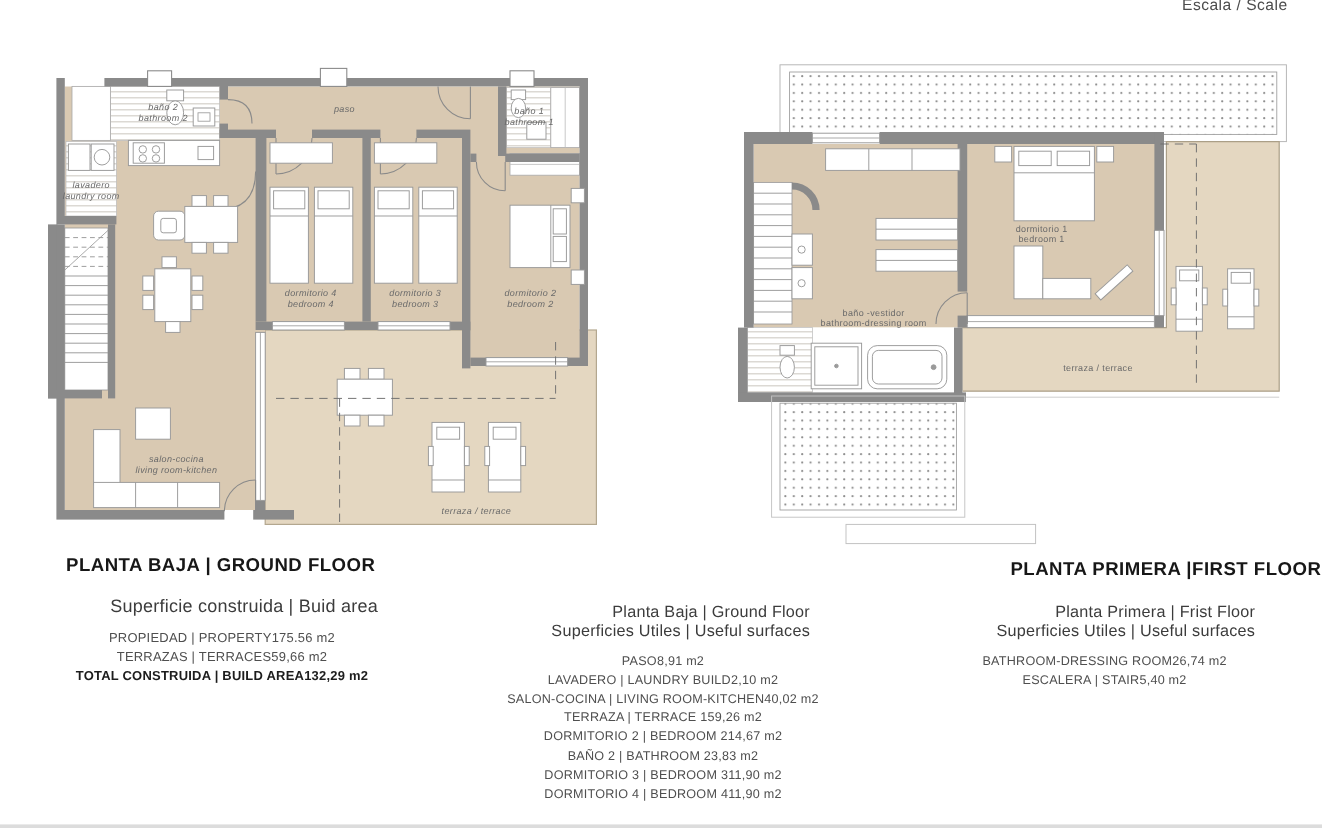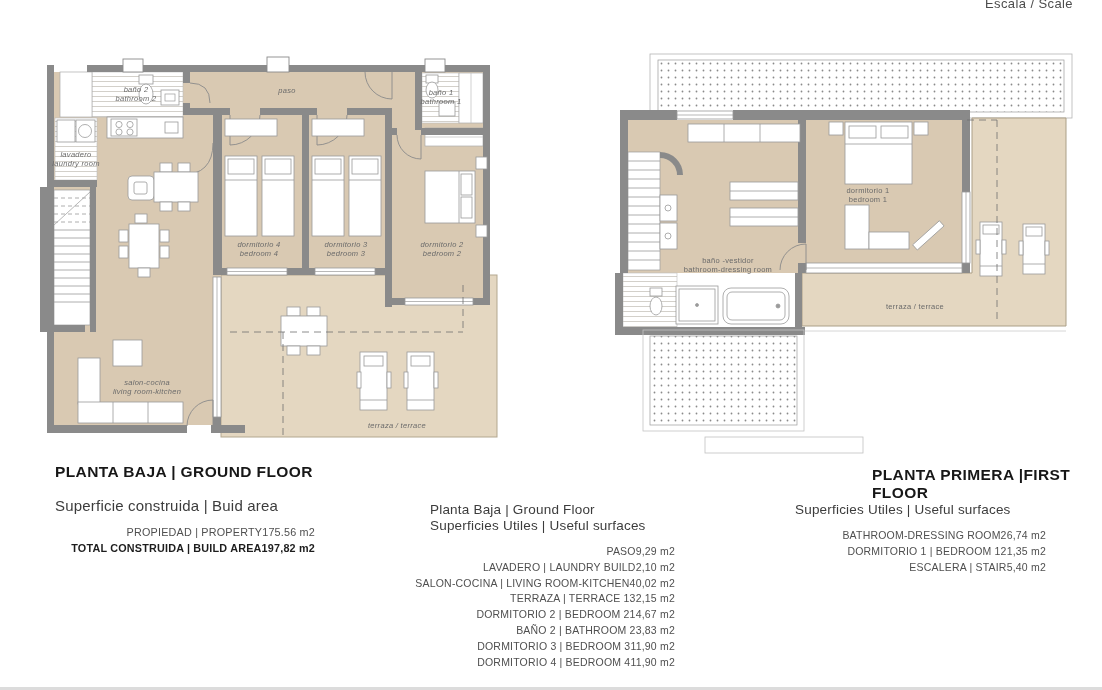--- a/index.html
+++ b/index.html
@@ -4,25 +4,25 @@
 <style>
   html,body{margin:0;padding:0;}
   body{
     width:1102px;height:690px;position:relative;background:#ffffff;
     font-family:"Liberation Sans",sans-serif;overflow:hidden;color:#4a4a4a;
   }
   .abs{position:absolute;}
   .scale-note{left:985px;top:-4px;font-size:13px;color:#4d4d4d;letter-spacing:.4px;}
   .plan-title{font-weight:bold;font-size:15.5px;color:#171717;letter-spacing:.4px;}
   .gf-title{left:55px;top:463px;}
-  .ff-title{left:872px;top:466px;}
+  .ff-title{left:842px;top:466px;}
   .tbl{font-size:10.5px;color:#4f4f4f;letter-spacing:.2px;}
-  .tbl .t1,.tbl .t2{text-align:left;font-size:13.5px;color:#3c3c3c;line-height:16px;}
+  .tbl .t1,.tbl .t2{text-align:right;font-size:13.5px;color:#3c3c3c;line-height:16px;}
   .tbl .rows{margin-top:10px;}
-  .tbl .row{display:flex;justify-content:flex-end;height:15.8px;line-height:15.8px;}
+  .tbl .row{display:flex;justify-content:center;height:15.8px;line-height:15.8px;}
   .tbl .row .lab{white-space:nowrap;}
   .tbl .row .val{white-space:nowrap;text-align:right;}
   .area-tbl{left:55px;top:498px;width:260px;}
   .area-tbl .t1{font-size:15px;margin-bottom:9px;}
   .area-tbl .row{height:16.2px;line-height:16.2px;font-size:10.8px;}
   .area-tbl .row.bold{font-weight:bold;color:#1d1d1d;}
   .mid-tbl{left:430px;top:502px;width:245px;}
   .right-tbl{left:795px;top:502px;width:251px;}
   .bottom-bar{left:0;top:687px;width:1102px;height:3px;background:#dcdcdc;}
   svg text{font-family:"Liberation Sans",sans-serif;font-size:7.5px;fill:#6a6a6a;letter-spacing:.3px;}
@@ -399,46 +399,50 @@
 <div class="abs plan-title gf-title">PLANTA BAJA | GROUND FLOOR</div>
 <div class="abs plan-title ff-title">PLANTA PRIMERA |FIRST FLOOR</div>
 
 <div class="abs tbl area-tbl">
   <div class="t1">Superficie construida | Buid area</div>
   <div class="rows">
     <div class="row">
       <span class="lab">PROPIEDAD | PROPERTY</span>
       <span class="val">175.56 m2</span>
     </div>
+    <div class="row">
+      <span class="lab">TERRAZAS | TERRACES</span>
+      <span class="val">59,66 m2</span>
+    </div>
     <div class="row bold">
       <span class="lab">TOTAL CONSTRUIDA | BUILD AREA</span>
-      <span class="val">197,82 m2</span>
+      <span class="val">132,29 m2</span>
     </div>
   </div>
 </div>
 
 <div class="abs tbl mid-tbl">
   <div class="t1">Planta Baja | Ground Floor</div>
   <div class="t2">Superficies Utiles | Useful surfaces</div>
   <div class="rows">
     <div class="row">
       <span class="lab">PASO</span>
-      <span class="val">9,29 m2</span>
+      <span class="val">8,91 m2</span>
     </div>
     <div class="row">
       <span class="lab">LAVADERO | LAUNDRY BUILD</span>
       <span class="val">2,10 m2</span>
     </div>
     <div class="row">
       <span class="lab">SALON-COCINA | LIVING ROOM-KITCHEN</span>
       <span class="val">40,02 m2</span>
     </div>
     <div class="row">
       <span class="lab">TERRAZA | TERRACE 1</span>
-      <span class="val">32,15 m2</span>
+      <span class="val">59,26 m2</span>
     </div>
     <div class="row">
       <span class="lab">DORMITORIO 2 | BEDROOM 2</span>
       <span class="val">14,67 m2</span>
     </div>
     <div class="row">
       <span class="lab">BAÑO 2 | BATHROOM 2</span>
       <span class="val">3,83 m2</span>
     </div>
     <div class="row">
@@ -446,30 +450,27 @@
       <span class="val">11,90 m2</span>
     </div>
     <div class="row">
       <span class="lab">DORMITORIO 4 | BEDROOM 4</span>
       <span class="val">11,90 m2</span>
     </div>
   </div>
 </div>
 
 <div class="abs tbl right-tbl">
+  <div class="t1">Planta Primera | Frist Floor</div>
   <div class="t2">Superficies Utiles | Useful surfaces</div>
   <div class="rows">
     <div class="row">
       <span class="lab">BATHROOM-DRESSING ROOM</span>
       <span class="val">26,74 m2</span>
     </div>
     <div class="row">
-      <span class="lab">DORMITORIO 1 | BEDROOM 1</span>
-      <span class="val">21,35 m2</span>
-    </div>
-    <div class="row">
       <span class="lab">ESCALERA | STAIR</span>
       <span class="val">5,40 m2</span>
     </div>
   </div>
 </div>
 
 <div class="abs bottom-bar"></div>
 
 </body></html>

